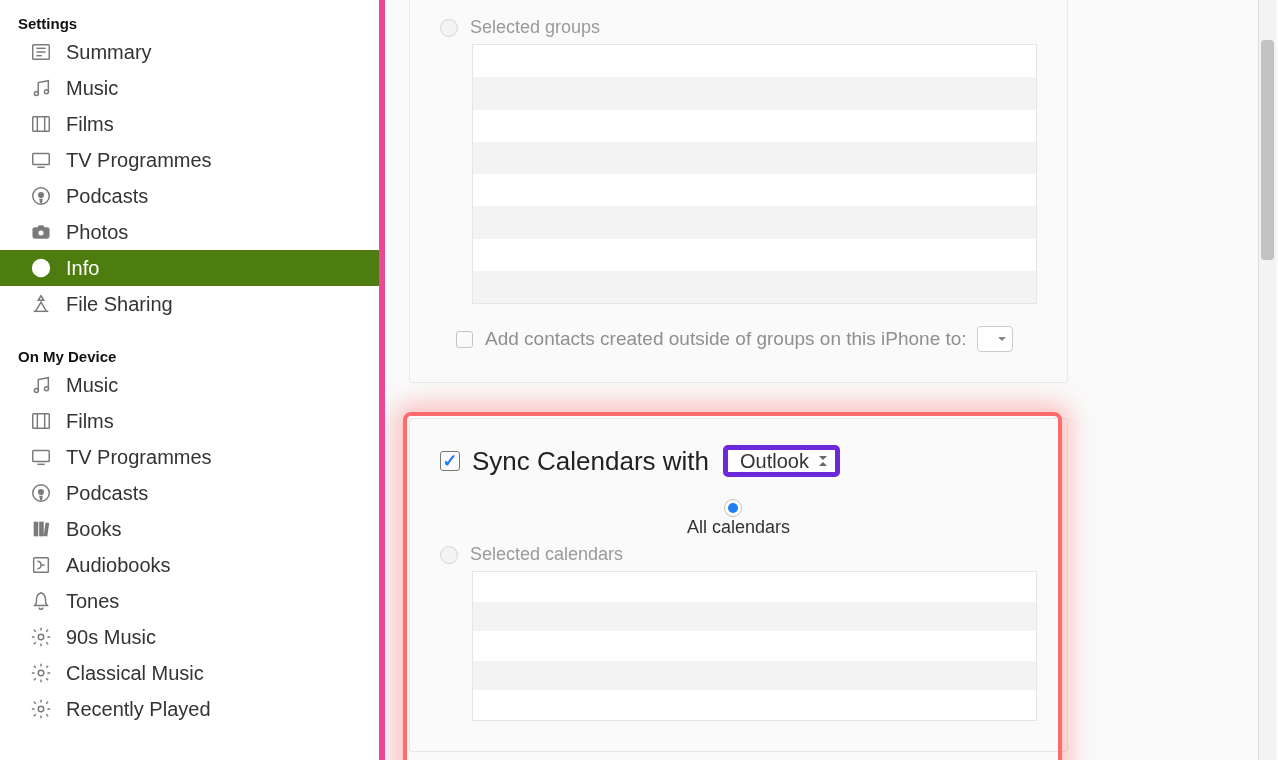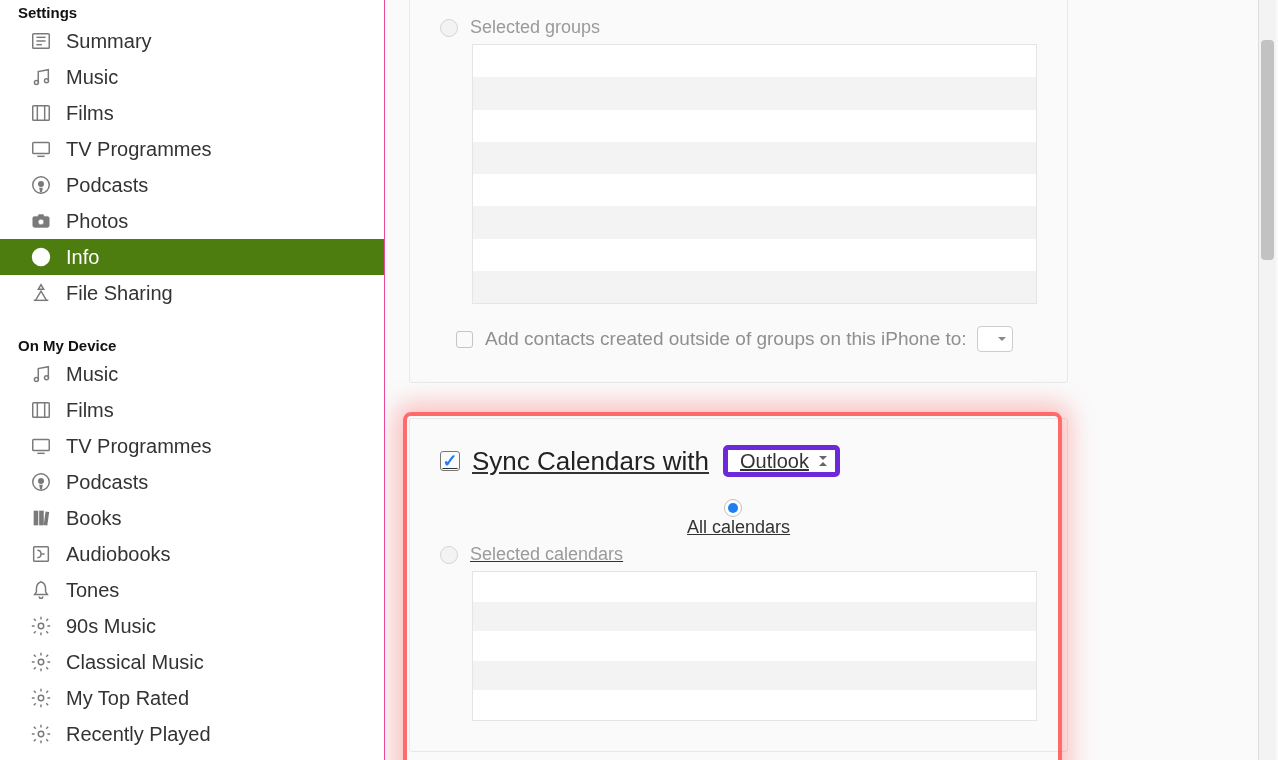--- a/index.html
+++ b/index.html
@@ -12,22 +12,22 @@
     height: 760px;
     overflow: hidden;
     display: flex;
   }
 
   
   .sidebar {
     width: 385px;
     flex-shrink: 0;
     background: #fff;
-    border-right: 1px solid #ec4899;
-    padding-top: 4px;
+    border-right: 6px solid #ec4899;
+    padding-top: 15px;
     overflow: hidden;
   }
   .section-header {
     font-size: 15px;
     font-weight: 600;
     color: #111;
     padding: 0 0 2px 18px;
     margin-top: 0;
   }
   .section-header.next { margin-top: 26px; }
@@ -84,21 +84,21 @@
   }
   .panel {
     position: absolute;
     left: 24px;
     right: 24px;
     top: -30px;
     padding: 26px 30px 30px 30px;
     border: 1px solid #e8e8e8;
     border-radius: 3px;
   }
-  .panel.second { top: 418px; text-decoration: underline; }
+  .panel.second { top: 418px; }
 
   .contacts-top { margin-top: 20px; }
   .radio-row {
     display: flex;
     align-items: center;
     margin-bottom: 6px;
     color: #9a9a9a;
   }
   .radio {
     width: 18px; height: 18px;
@@ -419,29 +419,20 @@
     <span class="label">90s Music</span>
   </div>
   <div class="nav-item">
     <span class="icon">
       <svg viewBox="0 0 24 24" fill="none" stroke="#7a7a7a" stroke-width="1.6">
           <circle cx="12" cy="12" r="3"></circle>
           <path d="M12 2v3M12 19v3M4.2 4.2l2.1 2.1M17.7 17.7l2.1 2.1M2 12h3M19 12h3M4.2 19.8l2.1-2.1M17.7 6.3l2.1-2.1"></path>
         </svg>
     </span>
     <span class="label">Classical Music</span>
-  </div>
-  <div class="nav-item">
-    <span class="icon">
-      <svg viewBox="0 0 24 24" fill="none" stroke="#7a7a7a" stroke-width="1.6">
-          <circle cx="12" cy="12" r="3"></circle>
-          <path d="M12 2v3M12 19v3M4.2 4.2l2.1 2.1M17.7 17.7l2.1 2.1M2 12h3M19 12h3M4.2 19.8l2.1-2.1M17.7 6.3l2.1-2.1"></path>
-        </svg>
-    </span>
-    <span class="label">My Top Rated</span>
   </div>
   <div class="nav-item">
     <span class="icon">
       <svg viewBox="0 0 24 24" fill="none" stroke="#7a7a7a" stroke-width="1.6">
           <circle cx="12" cy="12" r="3"></circle>
           <path d="M12 2v3M12 19v3M4.2 4.2l2.1 2.1M17.7 17.7l2.1 2.1M2 12h3M19 12h3M4.2 19.8l2.1-2.1M17.7 6.3l2.1-2.1"></path>
         </svg>
     </span>
     <span class="label">Recently Played</span>
   </div>

